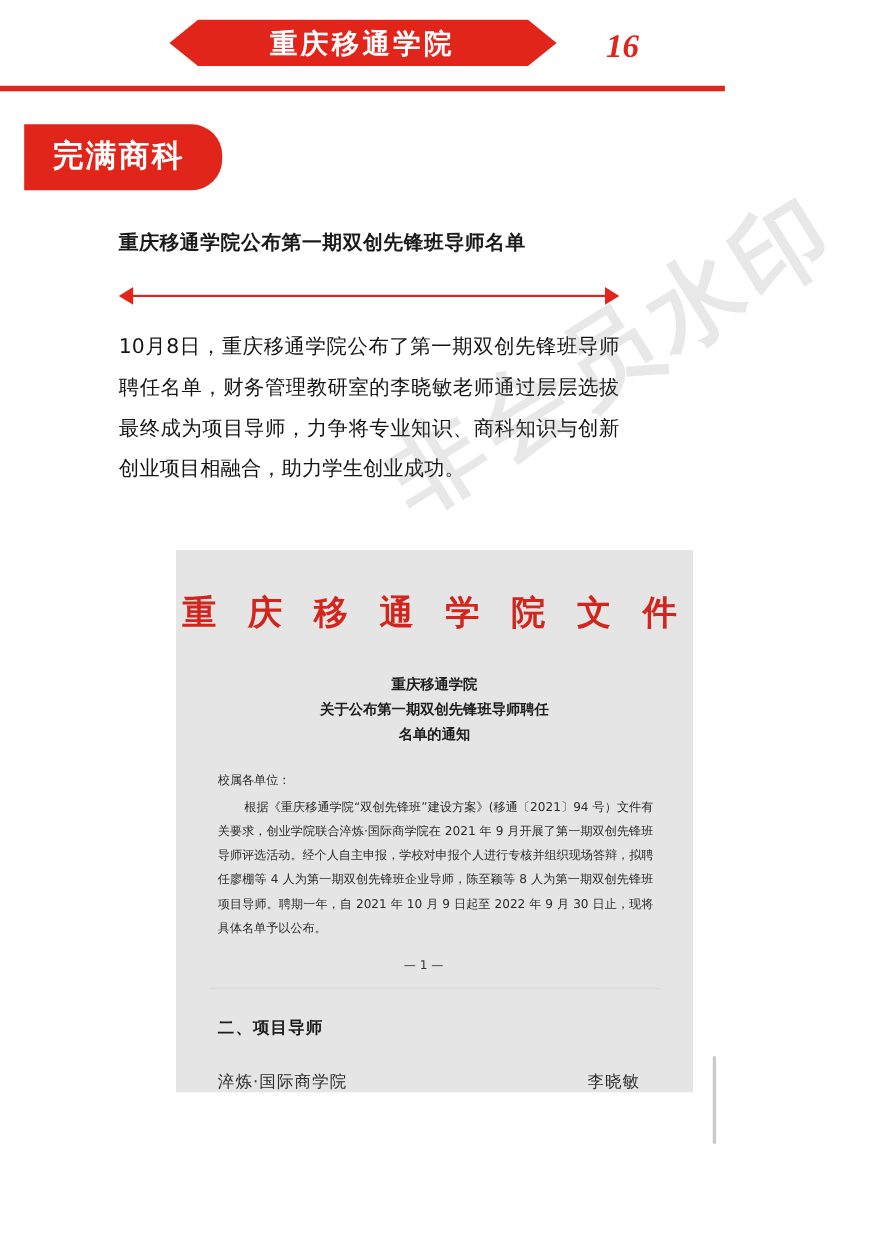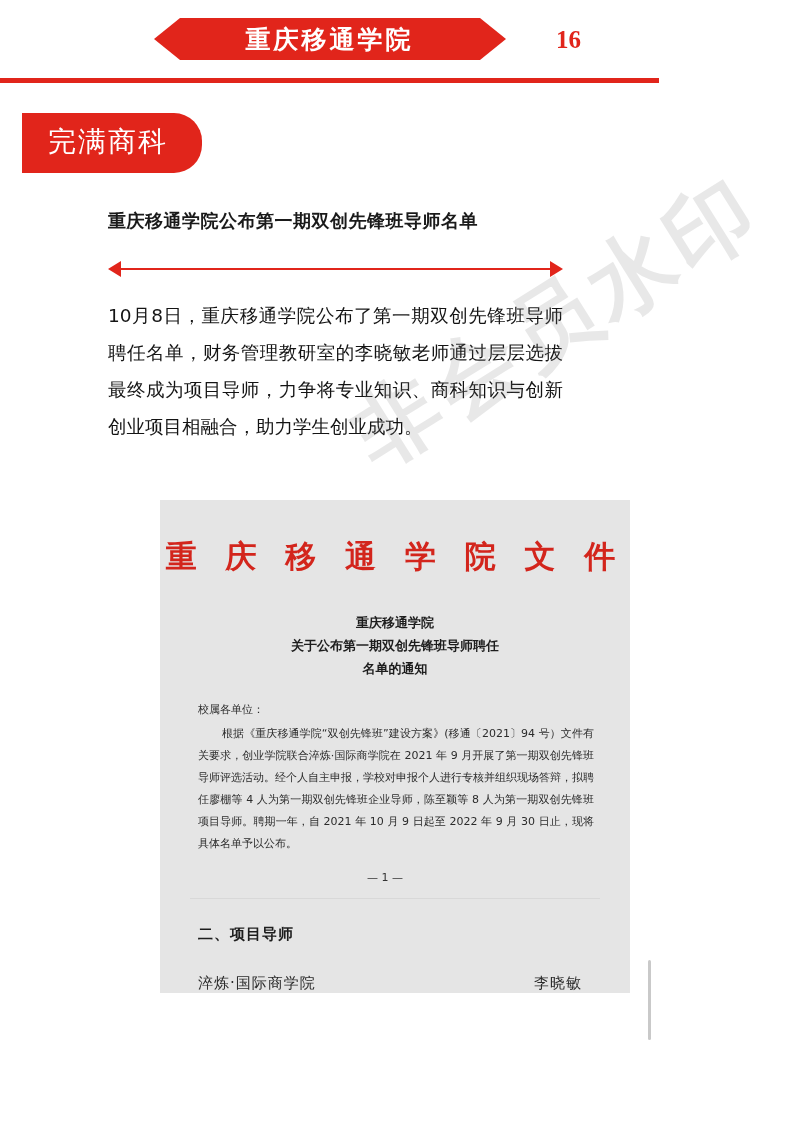--- a/index.html
+++ b/index.html
@@ -61,44 +61,45 @@
   }
   .header-banner::after {
     right: -26px;
     border-left: 26px solid #e1251b;
   }
   .page-number {
     position: absolute;
     right: 78px;
     top: 26px;
     color: #e1251b;
-    font-size: 25px;
+    font-size: 30px;
     font-weight: bold;
     font-family: "Liberation Serif", serif;
+    font-style: italic;
   }
   .header-rule {
     position: absolute;
     left: 0;
     right: 0;
     top: 78px;
     height: 5px;
     background: #e1251b;
   }
 
   
   .section-tag-wrap {
     position: absolute;
     left: 22px;
     top: 113px;
   }
   .section-tag {
     background: #e1251b;
     color: #ffffff;
     font-size: 28px;
-    font-weight: normal;
+    font-weight: bold;
     letter-spacing: 2px;
     padding: 10px 34px 12px 26px;
     border-radius: 0 28px 28px 0;
     display: inline-block;
     font-family: "DejaVu Sans", "Liberation Sans", sans-serif;
   }
 
   
   .article {
     position: absolute;

